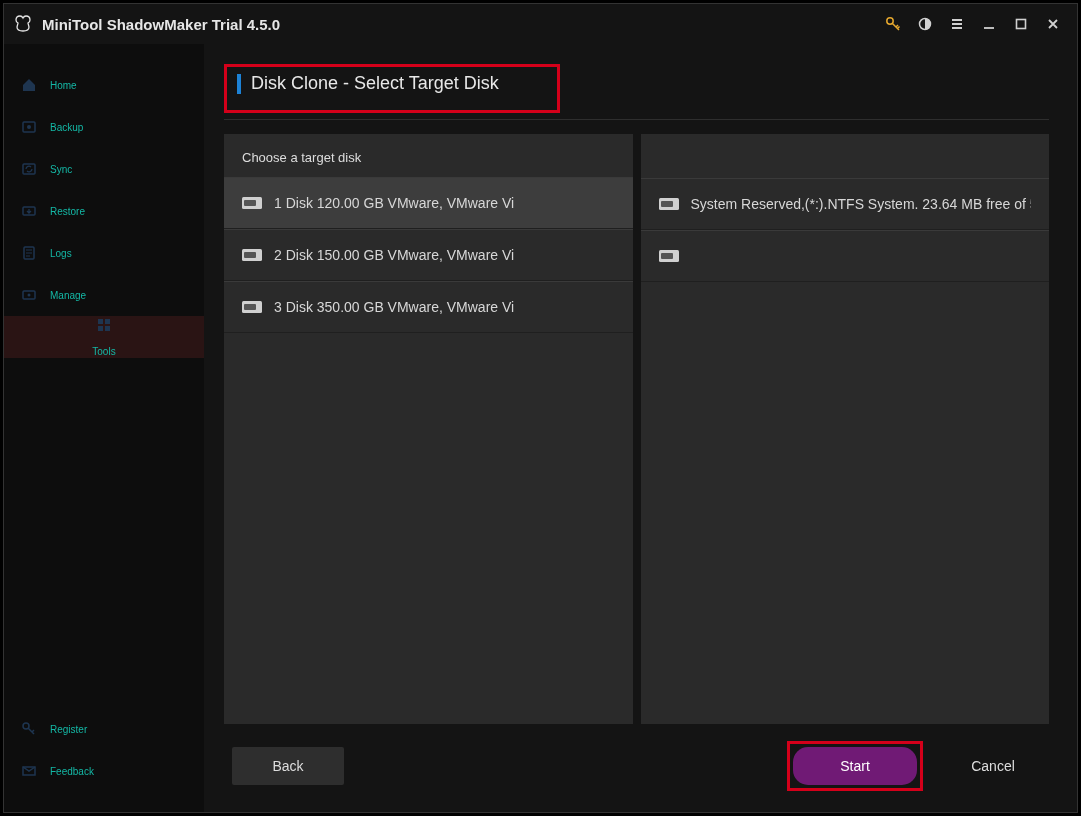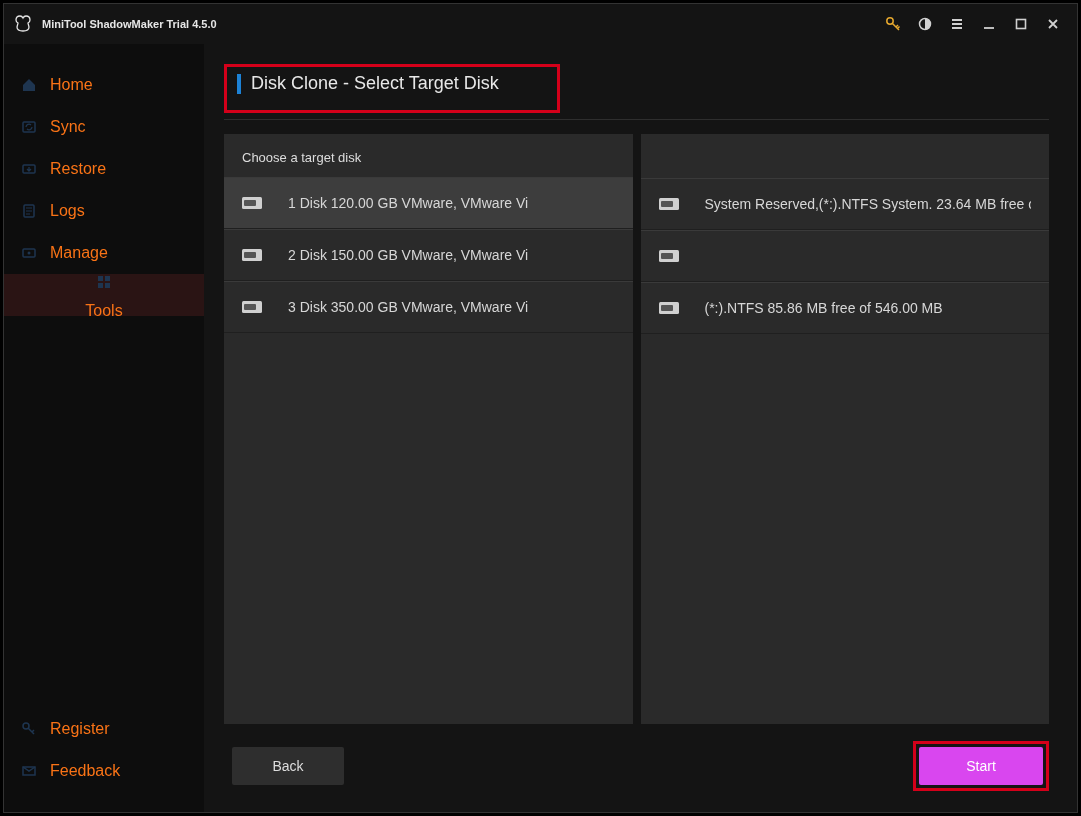--- a/index.html
+++ b/index.html
@@ -14,21 +14,21 @@
   
   .titlebar {
     height: 40px;
     background: #141414;
     display: flex; align-items: center;
     padding: 0 8px;
     color: #e6e6e6;
     flex-shrink: 0;
   }
   .titlebar .logo { width: 22px; height: 22px; margin-right: 8px; display:flex;align-items:center;justify-content:center;}
-  .titlebar .title { font-size: 11px; font-weight: 600; }
+  .titlebar .title { font-size: 15px; font-weight: 600; }
   .titlebar .spacer { flex: 1; }
   .titlebar .tbtn {
     width: 32px; height: 32px;
     display: flex; align-items: center; justify-content: center;
     color: #d0d0d0; cursor: pointer;
   }
   .titlebar .tbtn.key { color:#e6a82e; }
   
   .body { flex:1; display:flex; min-height:0; }
   
@@ -36,22 +36,22 @@
     width: 200px; flex-shrink:0;
     background: #0d0d0d;
     padding-top: 20px;
     display:flex; flex-direction:column;
   }
   .sidebar .nav { flex:1; }
   .sidebar .item {
     height: 42px;
     display:flex; align-items:center;
     padding: 0 16px;
-    color: #f97316;
-    font-size: 16px;
+    color: #14b8a6;
+    font-size: 10px;
     cursor: pointer;
     gap: 12px;
   }
   .sidebar .item .icon { width:18px; height:18px; display:flex; align-items:center; justify-content:center; color:#1e3550;}
   .sidebar .item.active {
     background: #2a1414;
     flex-direction: column;
   }
   .sidebar .bottom { padding-bottom: 20px; }
   
@@ -82,21 +82,21 @@
     overflow:hidden;
   }
   .panel .panel-header {
     color:#ddd; font-size:13px; font-weight:400;
     padding: 16px 18px 12px 18px;
   }
   .panel .row {
     height:52px;
     display:flex; align-items:center;
     padding: 8px 18px;
-    gap:26px;
+    gap:12px;
     color:#d7d7d7; font-size:14px;
     border-top:1px solid #3a3a3a;
     border-bottom:1px solid #1f1f1f;
     cursor:pointer;
     white-space:nowrap;
     overflow:hidden;
   }
   .panel .row .label { overflow:hidden; text-overflow:clip; }
   .panel .row.selected { background:#3d3d3d; }
   .panel .row .diskicon {
@@ -110,21 +110,21 @@
   }
   .footer .spacer { flex:1; }
   .btn {
     height:38px; min-width:112px;
     display:flex; align-items:center; justify-content:center;
     color:#ddd; font-size:14px;
     background:#2e2e2e;
     cursor:pointer;
     border-radius:2px;
   }
-  .btn.primary { background:#d946ef; color:#fff; }
+  .btn.primary { background:#701a75; color:#fff;border-radius:15px; }
   .hlbox { border:3px solid #d4001a; padding:3px; }
   svg { display:block; }
 </style>
 </head>
 <body>
 
 <div class="app">
 
   <div class="titlebar">
     <span class="logo">
@@ -177,20 +177,29 @@
               <svg width="16" height="16" viewBox="0 0 16 16">
                 <path d="M2 8 L8 2 L14 8 V14 H2 Z" fill="currentColor"></path>
               </svg>
             </span>
           <span>Home</span>
         </div>
         <div class="item">
           <span class="icon">
               <svg width="16" height="16" viewBox="0 0 16 16">
                 <rect x="2" y="3" width="12" height="10" rx="1" fill="none" stroke="currentColor" stroke-width="1.5"></rect>
+                <circle cx="8" cy="8" r="2" fill="currentColor"></circle>
+              </svg>
+            </span>
+          <span>Backup</span>
+        </div>
+        <div class="item">
+          <span class="icon">
+              <svg width="16" height="16" viewBox="0 0 16 16">
+                <rect x="2" y="3" width="12" height="10" rx="1" fill="none" stroke="currentColor" stroke-width="1.5"></rect>
                 <path d="M5 8a3 3 0 0 1 5-2M11 8a3 3 0 0 1-5 2" fill="none" stroke="currentColor" stroke-width="1.3"></path>
               </svg>
             </span>
           <span>Sync</span>
         </div>
         <div class="item">
           <span class="icon">
               <svg width="16" height="16" viewBox="0 0 16 16">
                 <rect x="2" y="4" width="12" height="8" rx="1" fill="none" stroke="currentColor" stroke-width="1.5"></rect>
                 <path d="M8 6v4M6 8l2 2 2-2" fill="none" stroke="currentColor" stroke-width="1.3"></path>
@@ -304,38 +313,32 @@
             <span class="label">System Reserved,(*:).NTFS System.   23.64 MB free of 50.00 MB</span>
           </div>
           <div class="row">
             <span class="diskicon">
                 <svg width="20" height="12" viewBox="0 0 20 12">
                   <rect x="0" y="0" width="20" height="12" rx="1.5" fill="#d0d0d0"></rect>
                   <rect x="2" y="3" width="12" height="6" rx="1" fill="#555"></rect>
                 </svg>
               </span>
           </div>
-          <div class="row">
-            <span class="diskicon">
-                <svg width="20" height="12" viewBox="0 0 20 12">
-                  <rect x="0" y="0" width="20" height="12" rx="1.5" fill="#d0d0d0"></rect>
-                  <rect x="2" y="3" width="12" height="6" rx="1" fill="#555"></rect>
-                </svg>
-              </span>
-            <span class="label">(*:).NTFS   85.86 MB free of 546.00 MB</span>
-          </div>
         </div>
       </div>
 
       <div class="footer">
         <div class="btn">
             <span>Back</span>
           </div>
         <span class="spacer"></span>
         <div class="hlbox">
           <div class="btn primary" style="min-width:124px">
               <span>Start</span>
             </div>
         </div>
+        <div class="btn" style="background:transparent">
+            <span>Cancel</span>
+          </div>
       </div>
     </div>
   </div>
 </div>
 
 </body></html>

